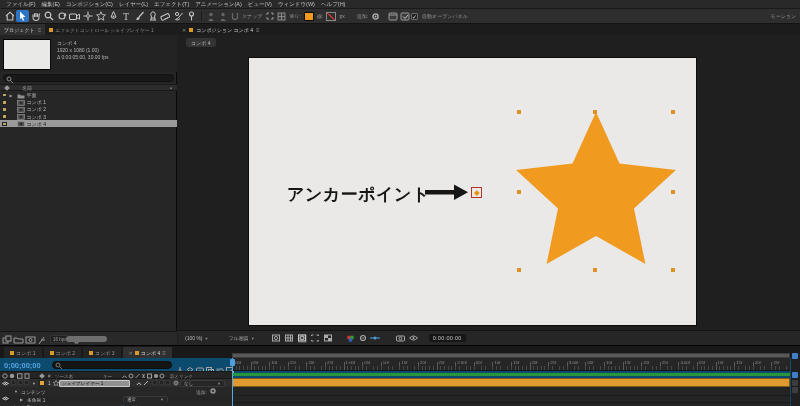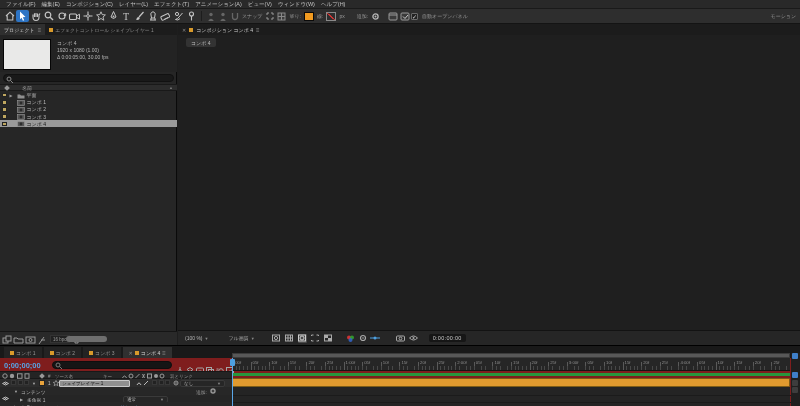--- a/index.html
+++ b/index.html
@@ -53,21 +53,21 @@
 #anchor{left:222px;top:129px;width:11px;height:11px;border:1.6px solid #b5342c}
 #anchor i{position:absolute;left:2.6px;top:2.6px;width:3.6px;height:3.6px;background:#E8920E;transform:rotate(45deg);display:block}
 .handle{width:4px;height:4px;background:#DC9326;position:absolute}
 #vbar{left:0;top:306px;width:622px;height:15px;background:#262626;border-top:1px solid #131313;gap:4px;padding-left:4px;font-size:5px;color:#b5b5b5}
 .vchip{display:flex;align-items:center;gap:2px;padding:0 3px;height:10px;color:#b5b5b5;white-space:nowrap}
 .varrow{font-size:4px;color:#888}
 .vico{width:9px;height:9px;border-radius:1px;display:flex;align-items:center;justify-content:center;flex:none}
 .vico.on{background:#4a4a4a}
 #vtime{background:#161616;border-radius:2px;padding:1px 4px;color:#c9c9c9;font-size:5.5px;letter-spacing:.3px}
 
-#timeline{left:0;top:345px;width:800px;height:61px;background:#7f1d1d;border-top:1px solid #000}
+#timeline{left:0;top:345px;width:800px;height:61px;background:#0c4a6e;border-top:1px solid #000}
 #ttabs{left:0;top:0;width:800px;height:12px;background:#191919;padding-left:4px;gap:2px}
 .ttab{display:flex;align-items:center;gap:2px;font-size:5px;color:#969696;padding:0 6px;height:11px;margin-top:1px;white-space:nowrap;background:#232323}
 .ttab.active{background:#303030;color:#d8d8d8}
 #ttime{left:4px;top:15px;font-size:7.5px;font-weight:bold;color:#56A4E4}
 #tsearch{left:52px;top:15px;width:120px;height:8px;background:#151515;border-radius:4px;border:1px solid #0e0e0e}
 #ticons{left:176px;top:15px;gap:2px}
 .tico{color:#a5a5a5}
 #tcolhead{left:0;top:25px;width:232px;height:8px;background:#242424;border-top:1px solid #181818;border-bottom:1px solid #181818;font-size:4.5px;color:#9a9a9a}
 .tch{position:absolute;top:1.5px;white-space:nowrap}
 #tlayer{left:0;top:33px;width:232px;height:8px;background:#2d2d2d;font-size:4.6px;color:#c8c8c8}
@@ -361,20 +361,43 @@
 <div id="viewer-panel" class="abs">
   <div id="vtab" class="abs flex">
     <span class="vx">✕</span>
     <span class="sq-or"></span>
     <span>コンポジション コンポ 4</span>
     <span class="hamb">≡</span>
   </div>
   <div id="vcrumb" class="abs">
       <span>コンポ 4</span>
     </div>
+  <div id="canvas" class="abs">
+    <svg class="abs" style="left:0;top:0" width="449" height="269">
+      <polygon id="star-poly" points="347,54 370.5,105.6 426.9,112 385,150.4 396.4,206 347,178 297.6,206 309,150.4 267.1,112 323.5,105.6" fill="#F09A20"></polygon>
+    </svg>
+    <div id="handles-holder">
+        <div class="handle" style="left: 268px; top: 52px;"></div>
+        <div class="handle" style="left: 344px; top: 52px;"></div>
+        <div class="handle" style="left: 422px; top: 52px;"></div>
+        <div class="handle" style="left: 268px; top: 132px;"></div>
+        <div class="handle" style="left: 422px; top: 132px;"></div>
+        <div class="handle" style="left: 268px; top: 210px;"></div>
+        <div class="handle" style="left: 344px; top: 210px;"></div>
+        <div class="handle" style="left: 422px; top: 210px;"></div>
+      </div>
+    <div id="annot" class="abs">アンカーポイント</div>
+    <svg class="abs" style="left:176px;top:126px" width="44" height="16">
+      <rect x="0" y="6" width="31" height="4.5" fill="#161616"></rect>
+      <polygon points="29,0.5 43,8.2 29,16" fill="#161616"></polygon>
+    </svg>
+    <div id="anchor" class="abs">
+        <i></i>
+      </div>
+  </div>
   <div id="vbar" class="abs flex">
     <span class="vchip">
         <span>(100 %)</span>
         <span class="varrow">▼</span>
       </span>
     <span style="width:6px"></span>
     <span class="vchip">
         <span>フル画質</span>
         <span class="varrow">▼</span>
       </span>

